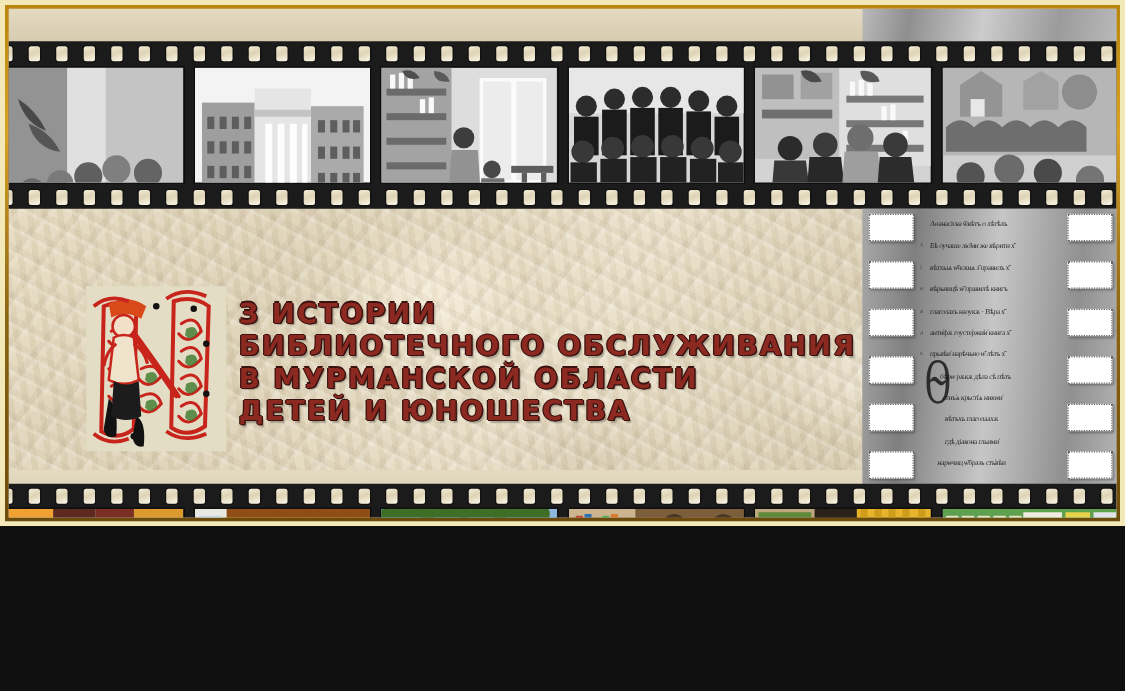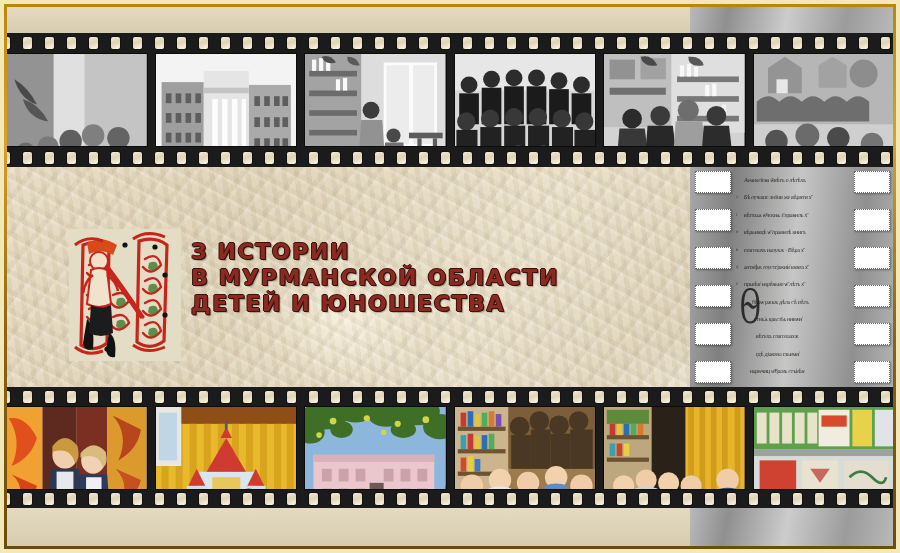--- a/index.html
+++ b/index.html
@@ -3,21 +3,21 @@
 <meta charset="utf-8">
 <style>
   * { box-sizing: border-box; }
   html, body {
     margin: 0; padding: 0;
     background: #0f0f0f;
     font-family: "Liberation Sans", sans-serif;
   }
   .slide {
     position: relative;
-    width: 900px; height: 553px;
+    width: 900px; height: 421px;
     overflow: hidden;
     background: #404040;
   }
 
   
   .gold-frame {
     position: absolute; inset: 0;
     border: 4px solid #f3e9b8;
     background: linear-gradient(180deg,#b8860b 0%,#d9a227 25%,#8c6512 60%,#6d4b0a 100%);
     z-index: 1;
@@ -678,20 +678,21 @@
             <path d="M6 16 q12 -10 28 -4"></path>
               <path d="M6 118 q12 10 28 4"></path>
             <path d="M64 10 q14 -10 32 -2"></path>
               <path d="M64 116 q14 10 32 2"></path>
           </g>
         </svg>
       </div>
 
       <div class="title-lines">
         <div class="title-line">З ИСТОРИИ</div>
+        <div class="title-line">БИБЛИОТЕЧНОГО ОБСЛУЖИВАНИЯ</div>
         <div class="title-line">В МУРМАНСКОЙ ОБЛАСТИ</div>
         <div class="title-line">ДЕТЕЙ И ЮНОШЕСТВА</div>
       </div>
     </div>
 
     <div class="film horizontal" style="top:380px; height:121px;">
 
       <div class="perf-row top">
         <div class="perf"></div>
           <div class="perf"></div>

